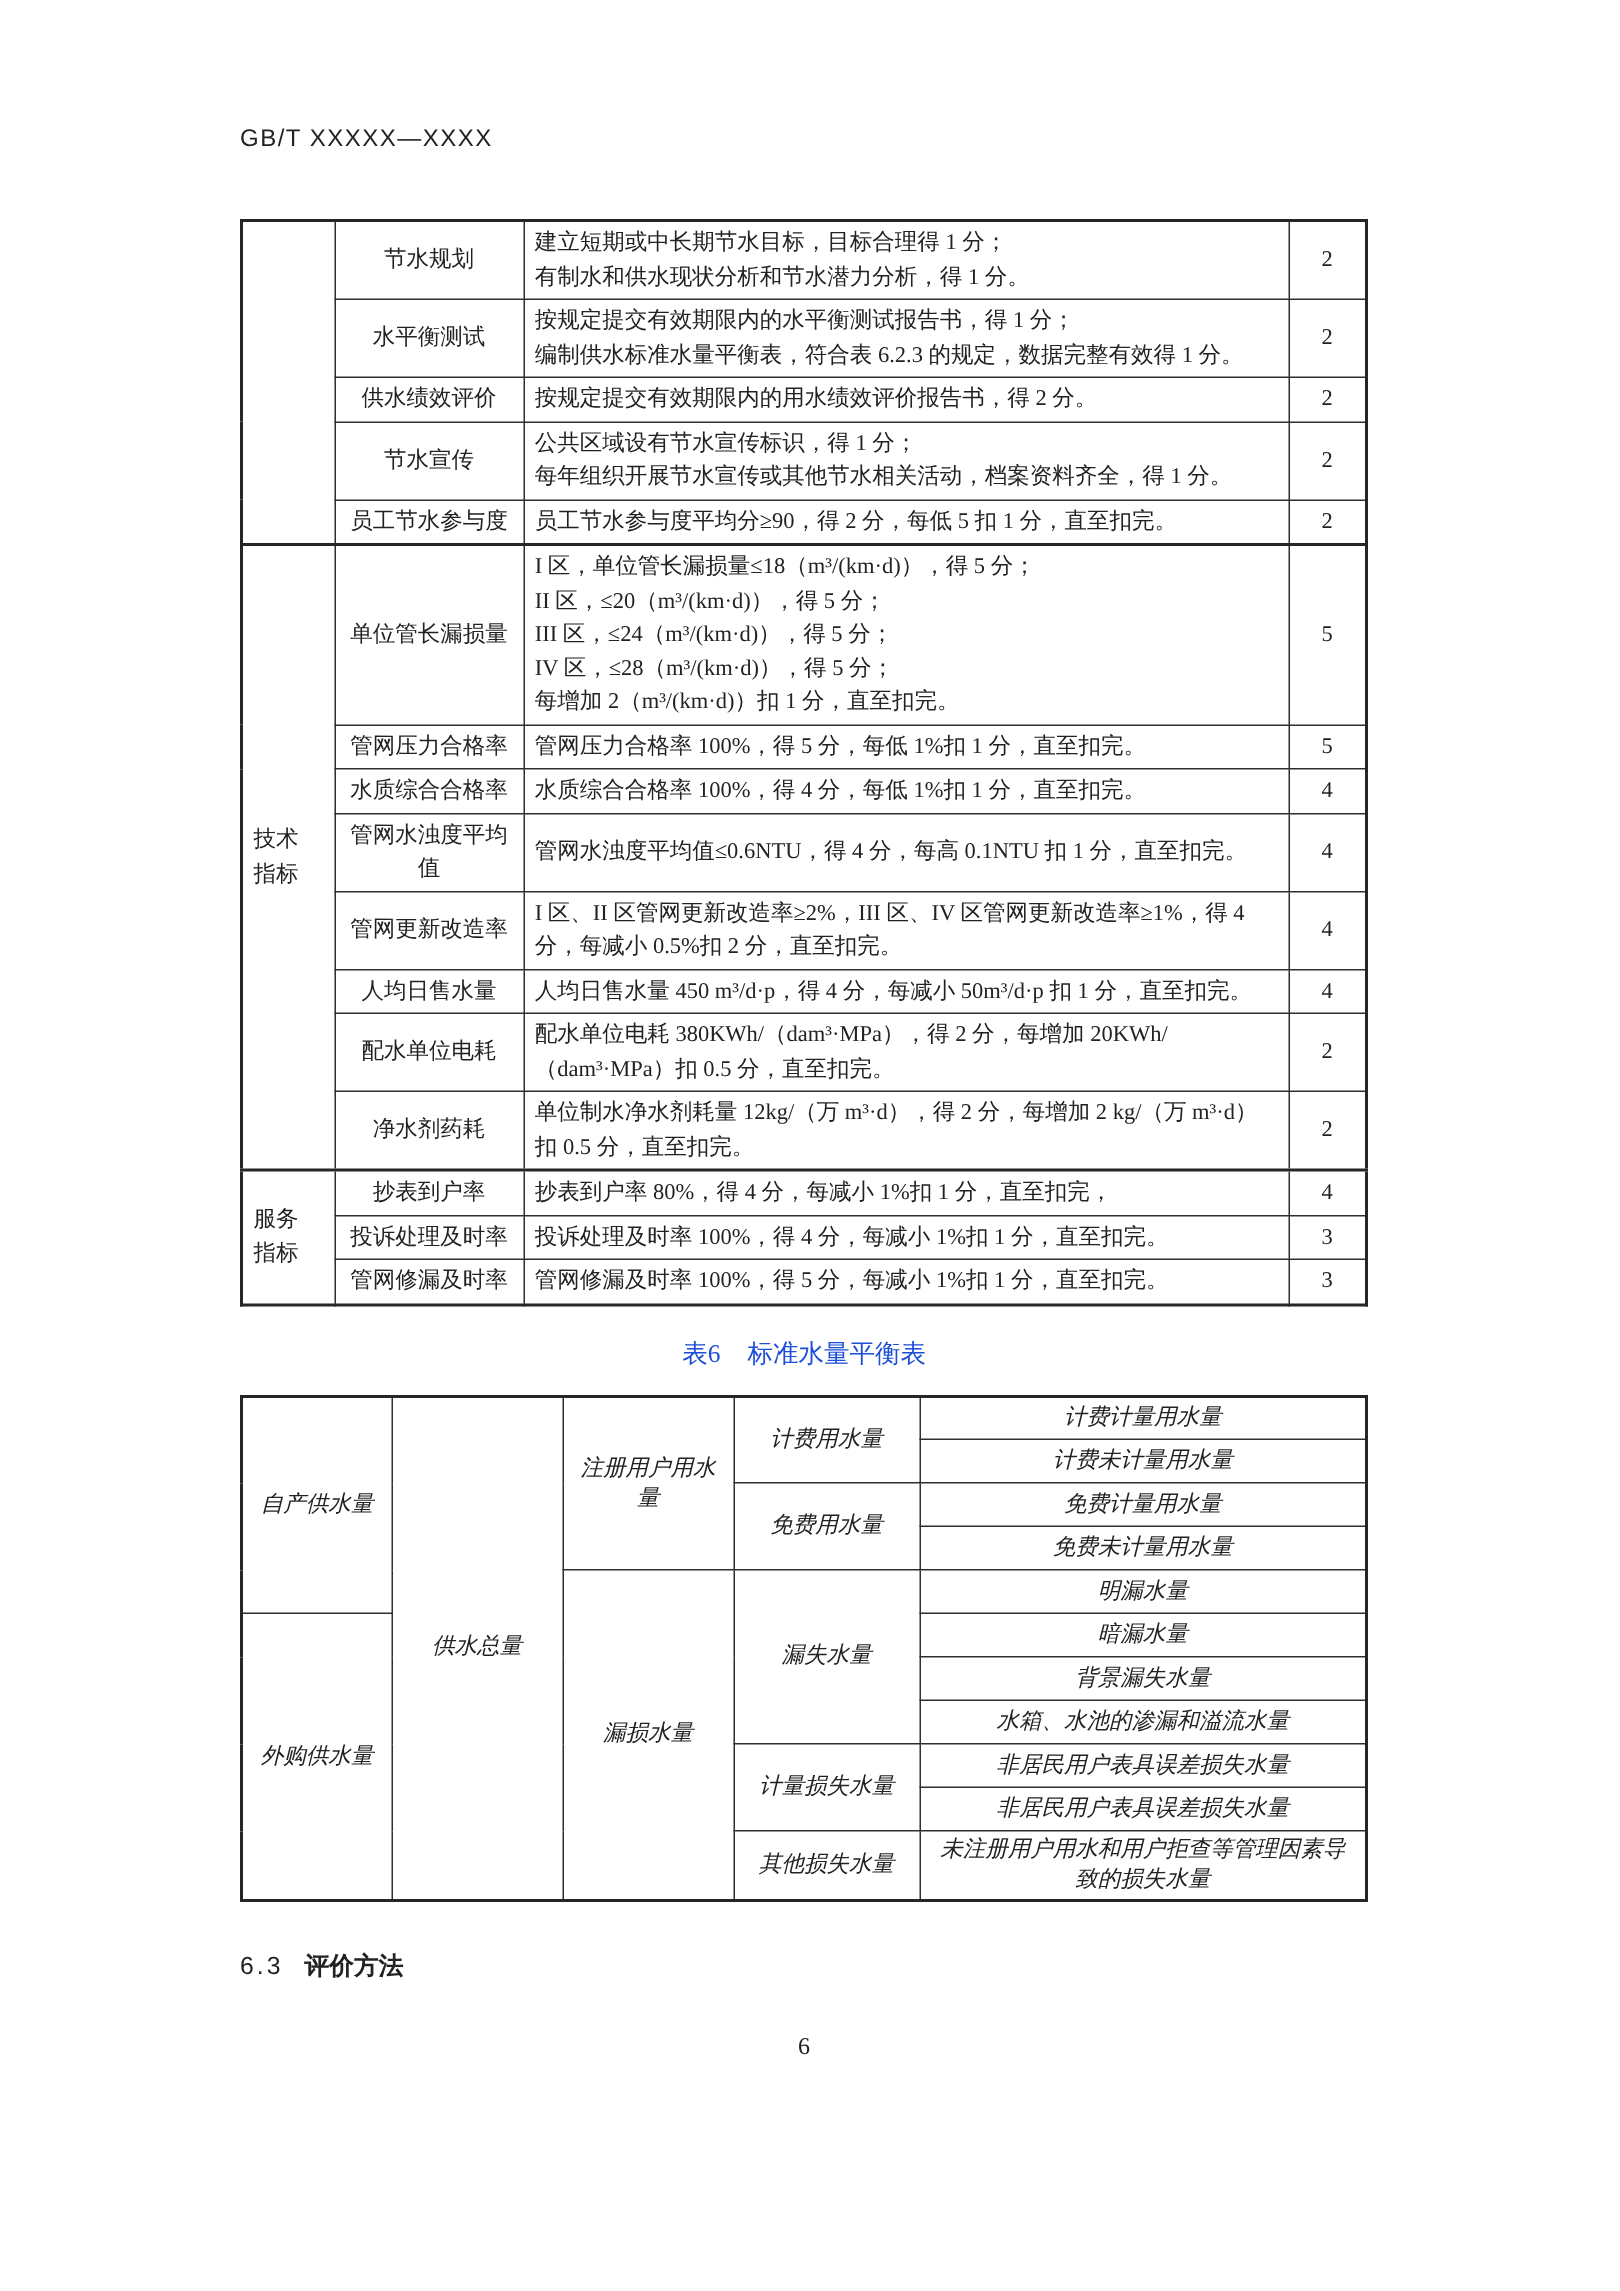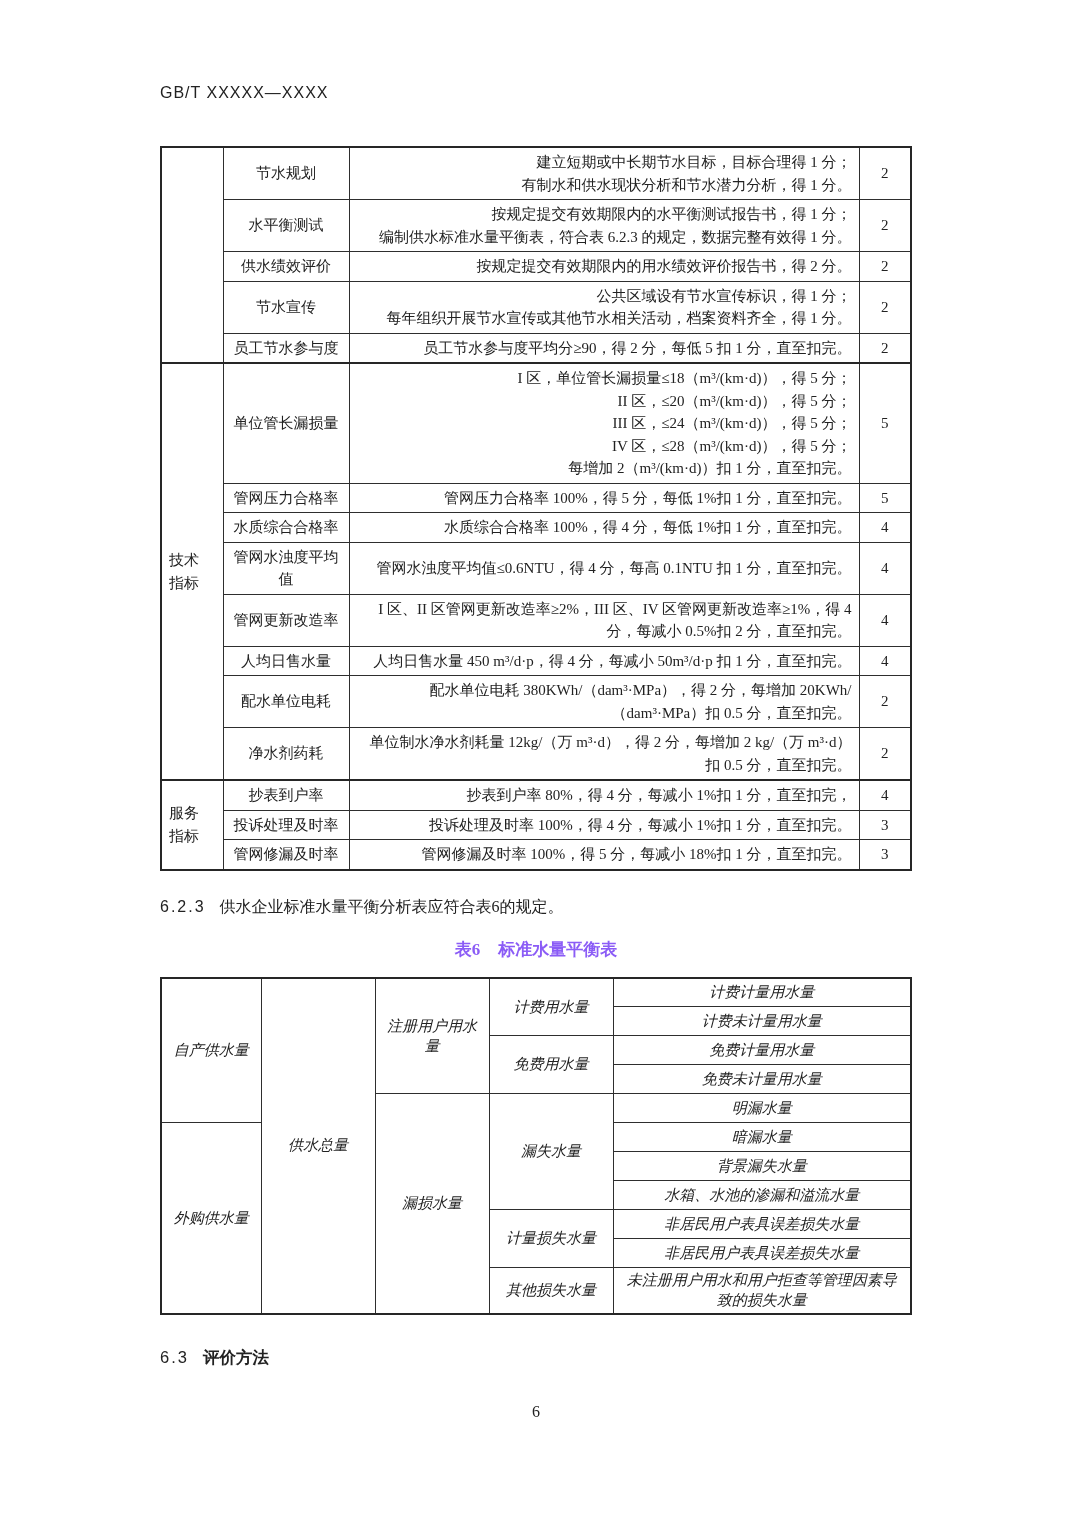--- a/index.html
+++ b/index.html
@@ -25,33 +25,33 @@
     font-size: 15px;
     color: #222;
     vertical-align: middle;
   }
   
   .score-table { margin-top: 44px; border: 2.5px solid #262626; }
   .score-table td { padding: 3px 7px; line-height: 1.5; }
   .score-table .col-group    { width: 62px;  text-align: left; }
   .score-table .col-ind      { width: 126px; text-align: center; }
   .score-table .col-score    { width: 52px;  text-align: center; }
-  .score-table .col-crit     { text-align: right; }
+  .score-table .col-crit     { text-align: left; }
   .pre { white-space: pre-wrap; }
   .score-table tr.gstart td { border-top: 2.5px solid #262626; }
   
   .clause { font-size: 16px; color: #222; }
   .clause .num {
     font-family: "Liberation Sans", "DejaVu Sans", sans-serif;
     letter-spacing: 2px; margin-right: 14px;
   }
   .clause-623 { margin-top: 26px; }
   .t6-title {
     margin-top: 20px; text-align: center;
-    font-size: 17px; font-weight: bold; color: #8b5cf6;
+    font-size: 17px; font-weight: normal; color: #1d4ed8;
   }
   .t6-title .gap { display: inline-block; width: 18px; }
   
   .t6 { margin-top: 16px; border: 2.5px solid #262626; }
   .t6 td { text-align: center; padding: 2px 6px; height: 29px; line-height: 1.35; font-style: italic; }
   .t6 .c1 { width: 100px; }
   .t6 .c2 { width: 114px; }
   .t6 .c3 { width: 114px; }
   .t6 .c4 { width: 124px; }
   
@@ -157,29 +157,26 @@
         <td class="col-crit pre">抄表到户率 80%，得 4 分，每减小 1%扣 1 分，直至扣完，</td>
         <td class="col-score">4</td>
       </tr>
       <tr>
         <td class="col-ind">投诉处理及时率</td>
         <td class="col-crit pre">投诉处理及时率 100%，得 4 分，每减小 1%扣 1 分，直至扣完。</td>
         <td class="col-score">3</td>
       </tr>
       <tr>
         <td class="col-ind">管网修漏及时率</td>
-        <td class="col-crit pre">管网修漏及时率 100%，得 5 分，每减小 18%扣 1 分，直至扣完。</td>
+        <td class="col-crit pre">管网修漏及时率 100%，得 5 分，每减小 1%扣 1 分，直至扣完。</td>
         <td class="col-score">3</td>
       </tr>
     </tbody>
   </table>
 
-  <div class="clause clause-623">
-    <span class="num">6.2.3</span><span>供水企业标准水量平衡分析表应符合表6的规定。</span>
-  </div>
 
   <div class="t6-title">
     <span>表6</span><span class="gap"></span><span>标准水量平衡表</span>
   </div>
 
   <table class="t6">
     <tbody>
       <tr>
         <td class="c1" rowspan="5">自产供水量</td>
         <td class="c2" rowspan="11">供水总量</td>

